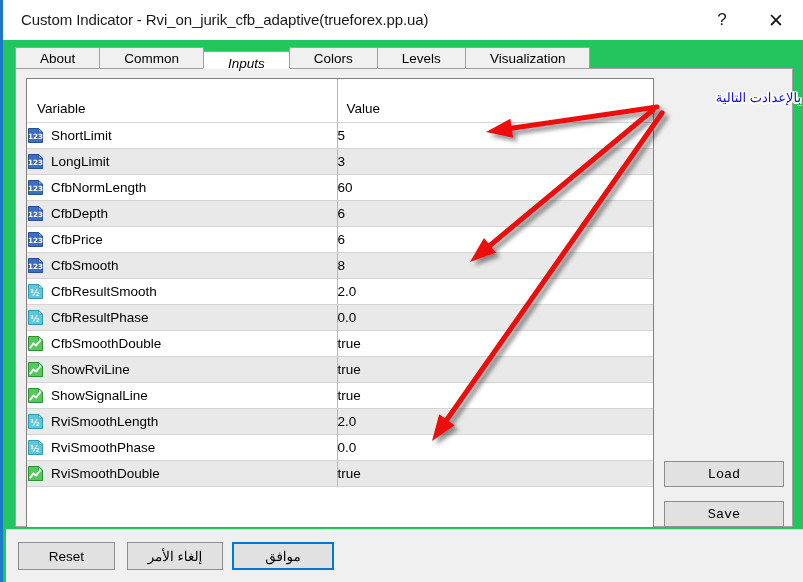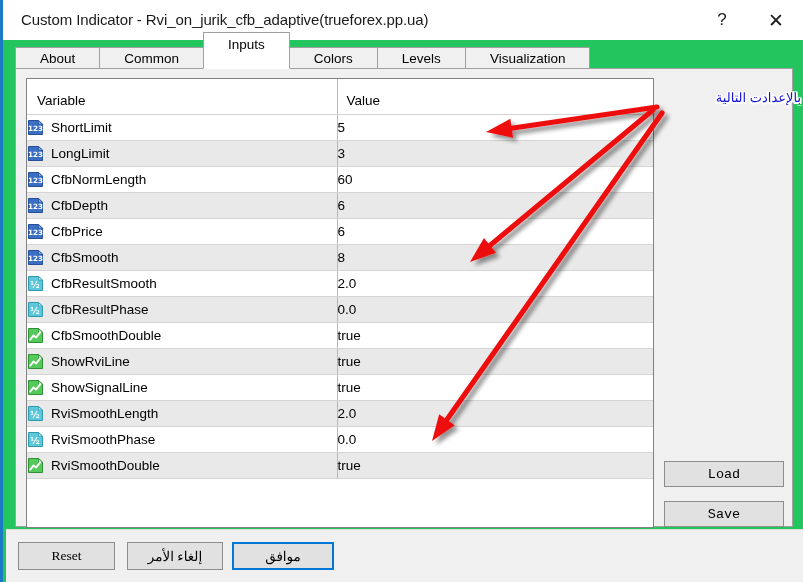--- a/index.html
+++ b/index.html
@@ -80,24 +80,25 @@
     border: 1px solid #a0a0a0;
     border-bottom: 1px solid #a0a0a0;
     box-sizing: border-box;
     margin-right: -1px;
     position: relative;
     cursor: default;
     white-space: nowrap;
   }
   .tab.active {
     background: #ffffff;
-    height: 37px;
+    height: 18px;
     line-height: 24px;
     border-bottom: 1px solid #ffffff;
     z-index: 3;
+    font-style: italic;
   }
 
   
   #panel {
     position: absolute;
     left: 12px;
     top: 68px;
     width: 778px;
     height: 459px;
     background: #f0f0f0;
@@ -123,21 +124,21 @@
     table-layout: fixed;
     font-size: 13.5px;
     color: #000;
   }
   #table th {
     font-weight: normal;
     text-align: left;
     height: 27px;
     background: #ffffff;
     border-bottom: 1px solid #d4d4d4;
-    padding: 8px 0 0 10px;
+    padding: 16px 0 0 10px;
     color: #000;
     margin-left: 15px;
   }
   #table th.col-value { border-left: 1px solid #b8b8b8; padding-left: 9px; }
   #table td {
     height: 25px;
     padding: 0;
     border-bottom: 1px solid #d4d4d4;
     vertical-align: middle;
   }
@@ -189,21 +190,21 @@
     background: #f0f0f0;
     border-top: 1px solid #dfdfdf;
   }
   .btm-btn {
     position: absolute;
     top: 12px;
     height: 28px;
     background: #e1e1e1;
     border: 1px solid #8d8d8d;
     box-sizing: border-box;
-    font-family: Liberation Serif, serif;
+    font-family: Liberation Sans, sans-serif;
     font-size: 13.5px;
     color: #000;
     cursor: default;
     padding: 0;
   }
   #reset-btn { left: 12px; width: 97px; }
   #cancel-btn { left: 121px; width: 96px; }
   #ok-btn {
     left: 226px;
     width: 102px;

